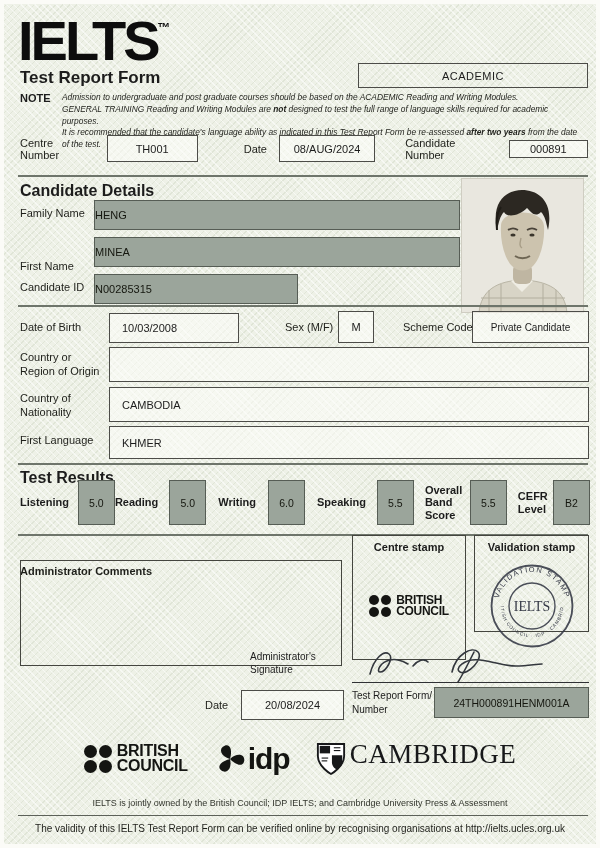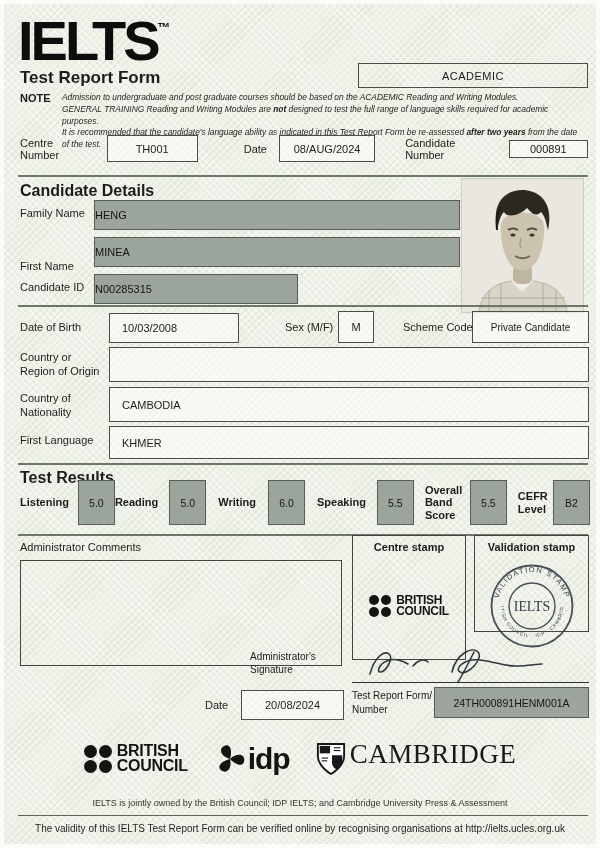--- a/index.html
+++ b/index.html
@@ -171,21 +171,21 @@
     <span class="score-label" style="margin-left:12px;">Speaking</span>
     <span class="score-box" style="margin-left:11px;">5.5</span>
     <span class="score-label" style="margin-left:11px;width:50px;">Overall Band Score</span>
     <span class="score-box" style="margin-left:4px;">5.5</span>
     <span class="score-label" style="margin-left:11px;width:38px;">CEFR Level</span>
     <span class="score-box" style="margin-left:4px;">B2</span>
   </div>
 
   <div class="abs hr" style="top:530px;"></div>
 
-  <div class="abs flabel" style="left:16px;top:537px;font-weight:normal;">Administrator Comments</div>
+  <div class="abs flabel" style="left:16px;top:561px;font-weight:bold;">Administrator Comments</div>
   <div class="abs comments-box"></div>
 
   <div class="abs" style="left:246px;top:646px;width:82px;font-size:10px;line-height:1.3;">Administrator's Signature</div>
 
   <div class="abs flabel" style="left:201px;top:695px;">Date</div>
   <div class="abs wbox" style="left:237px;top:686px;width:103px;height:30px;">20/08/2024</div>
 
   <div class="abs stamp-frame" style="left:348px;top:531px;width:114px;height:125px;">
     <div class="stamp-title">Centre stamp</div>
     <div class="bc-logo bc-small" style="justify-content:center;margin-top:42px;">

